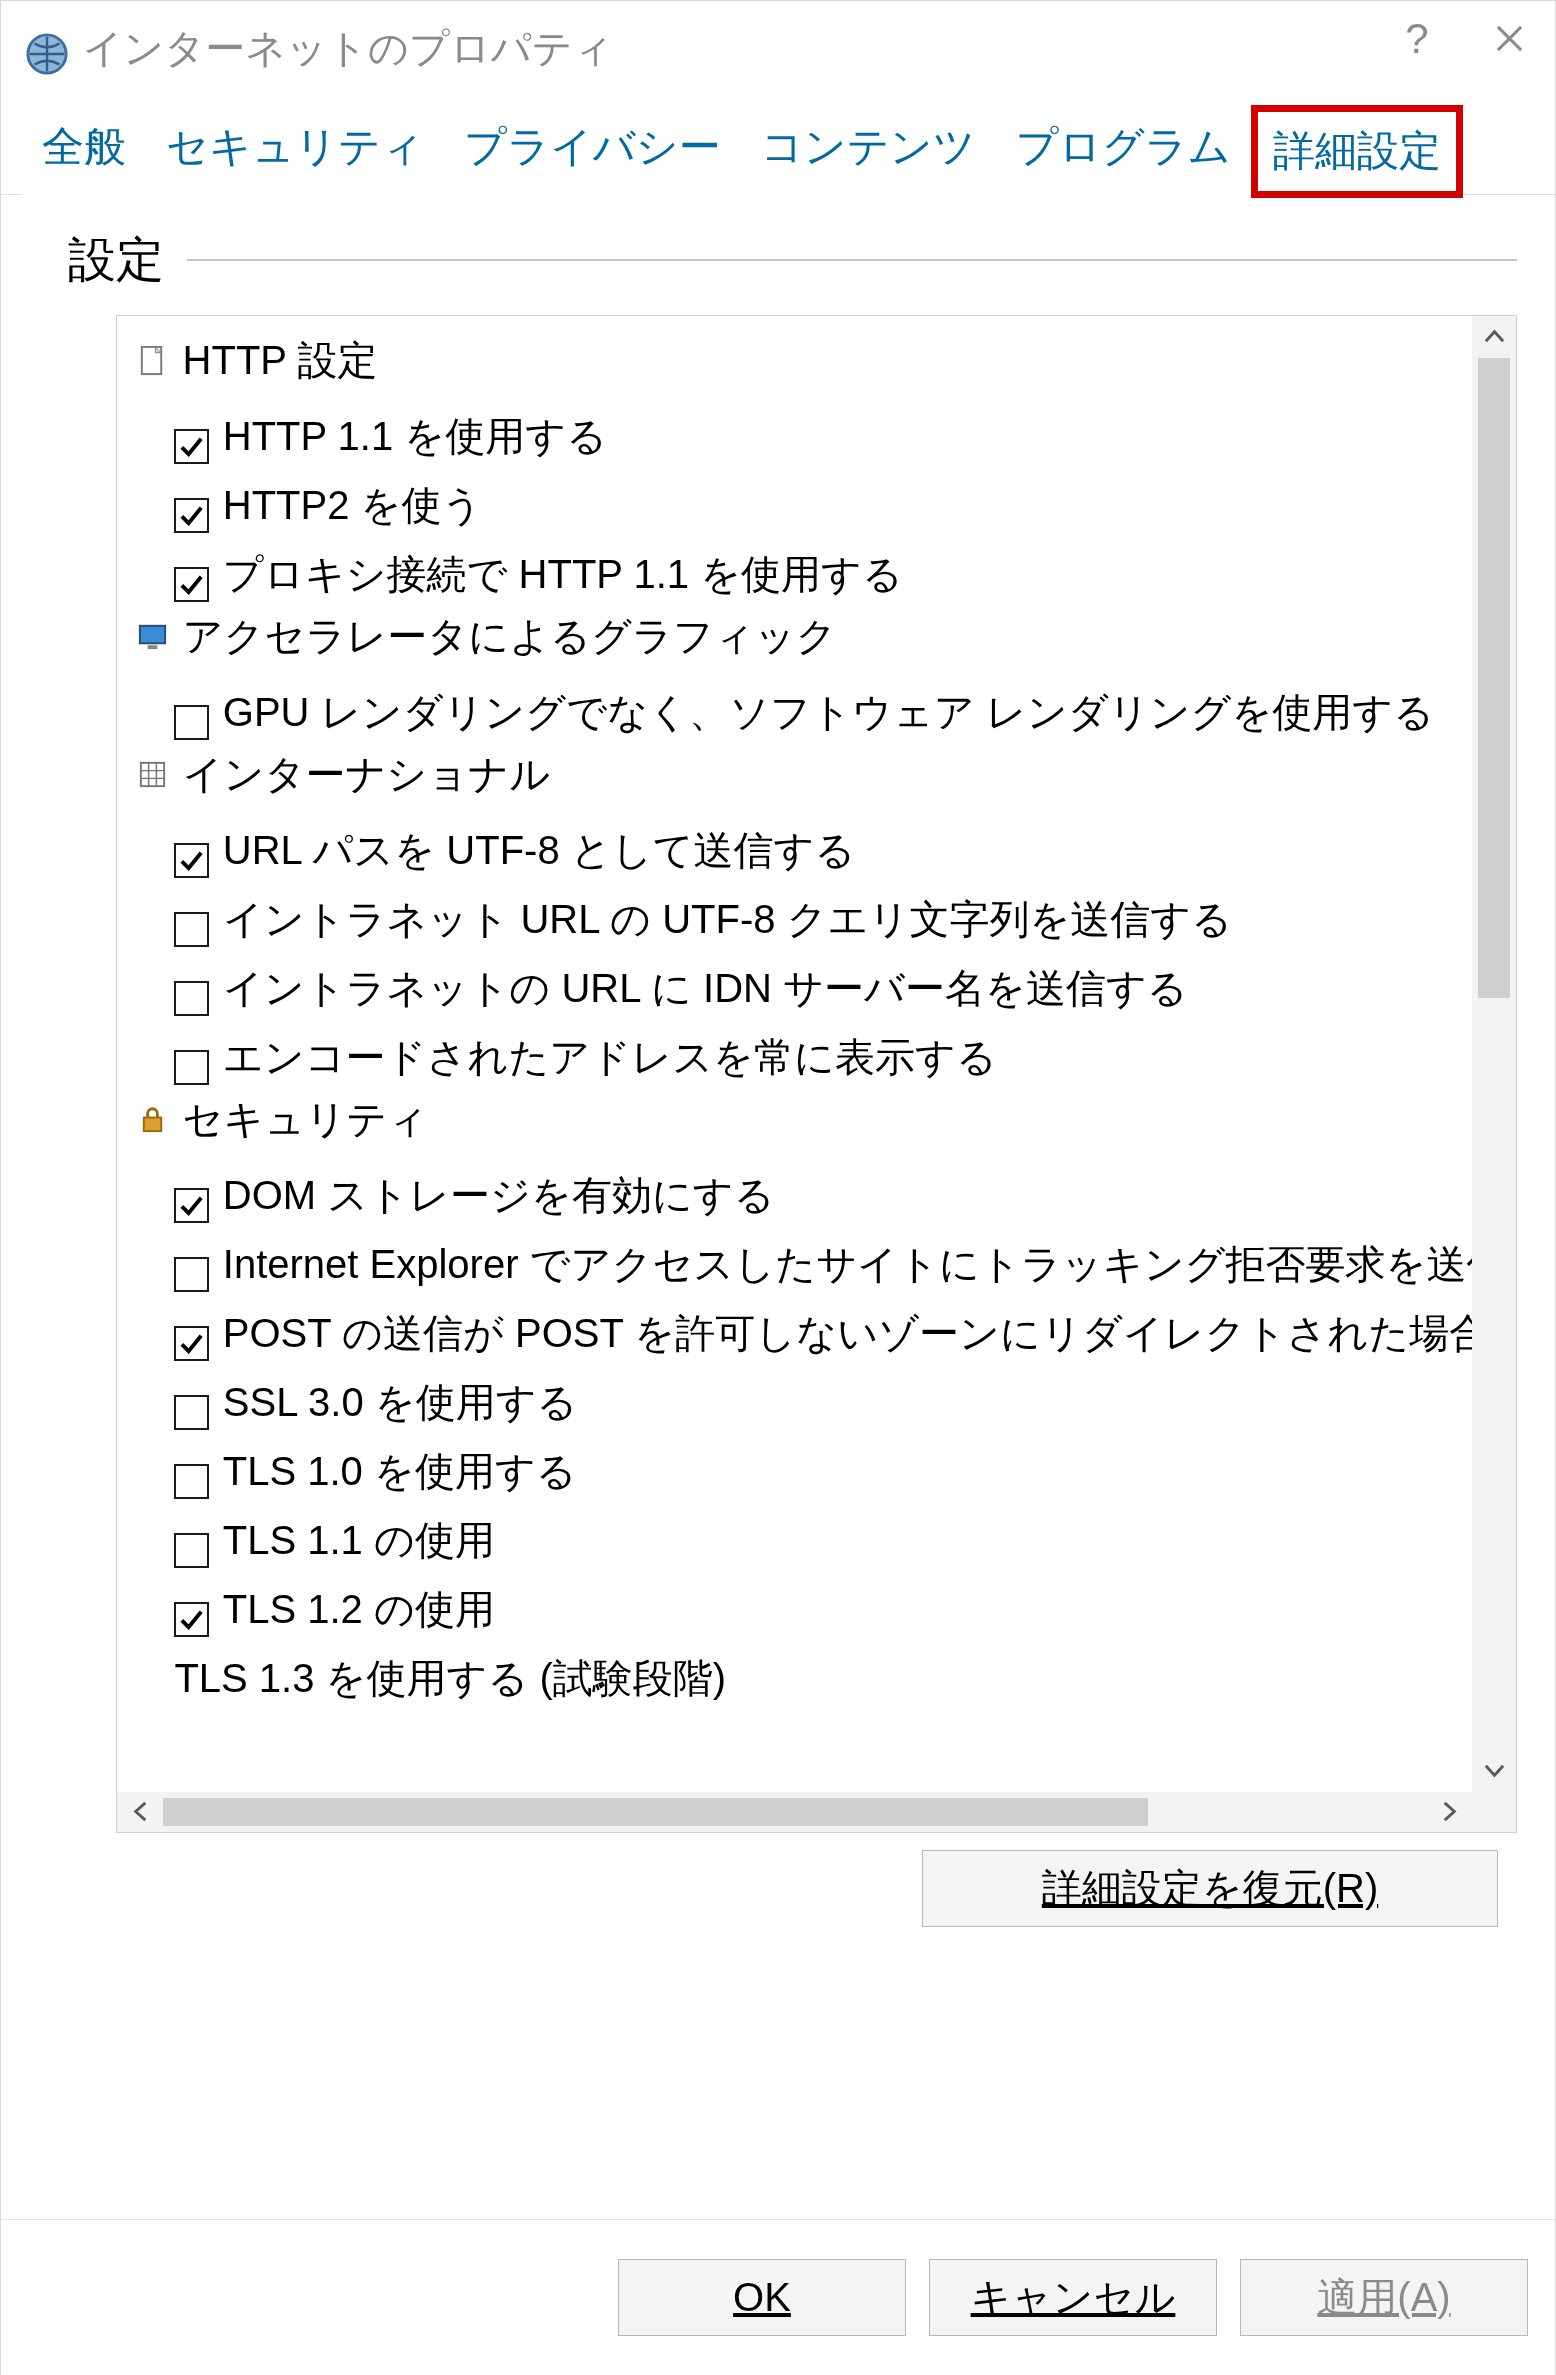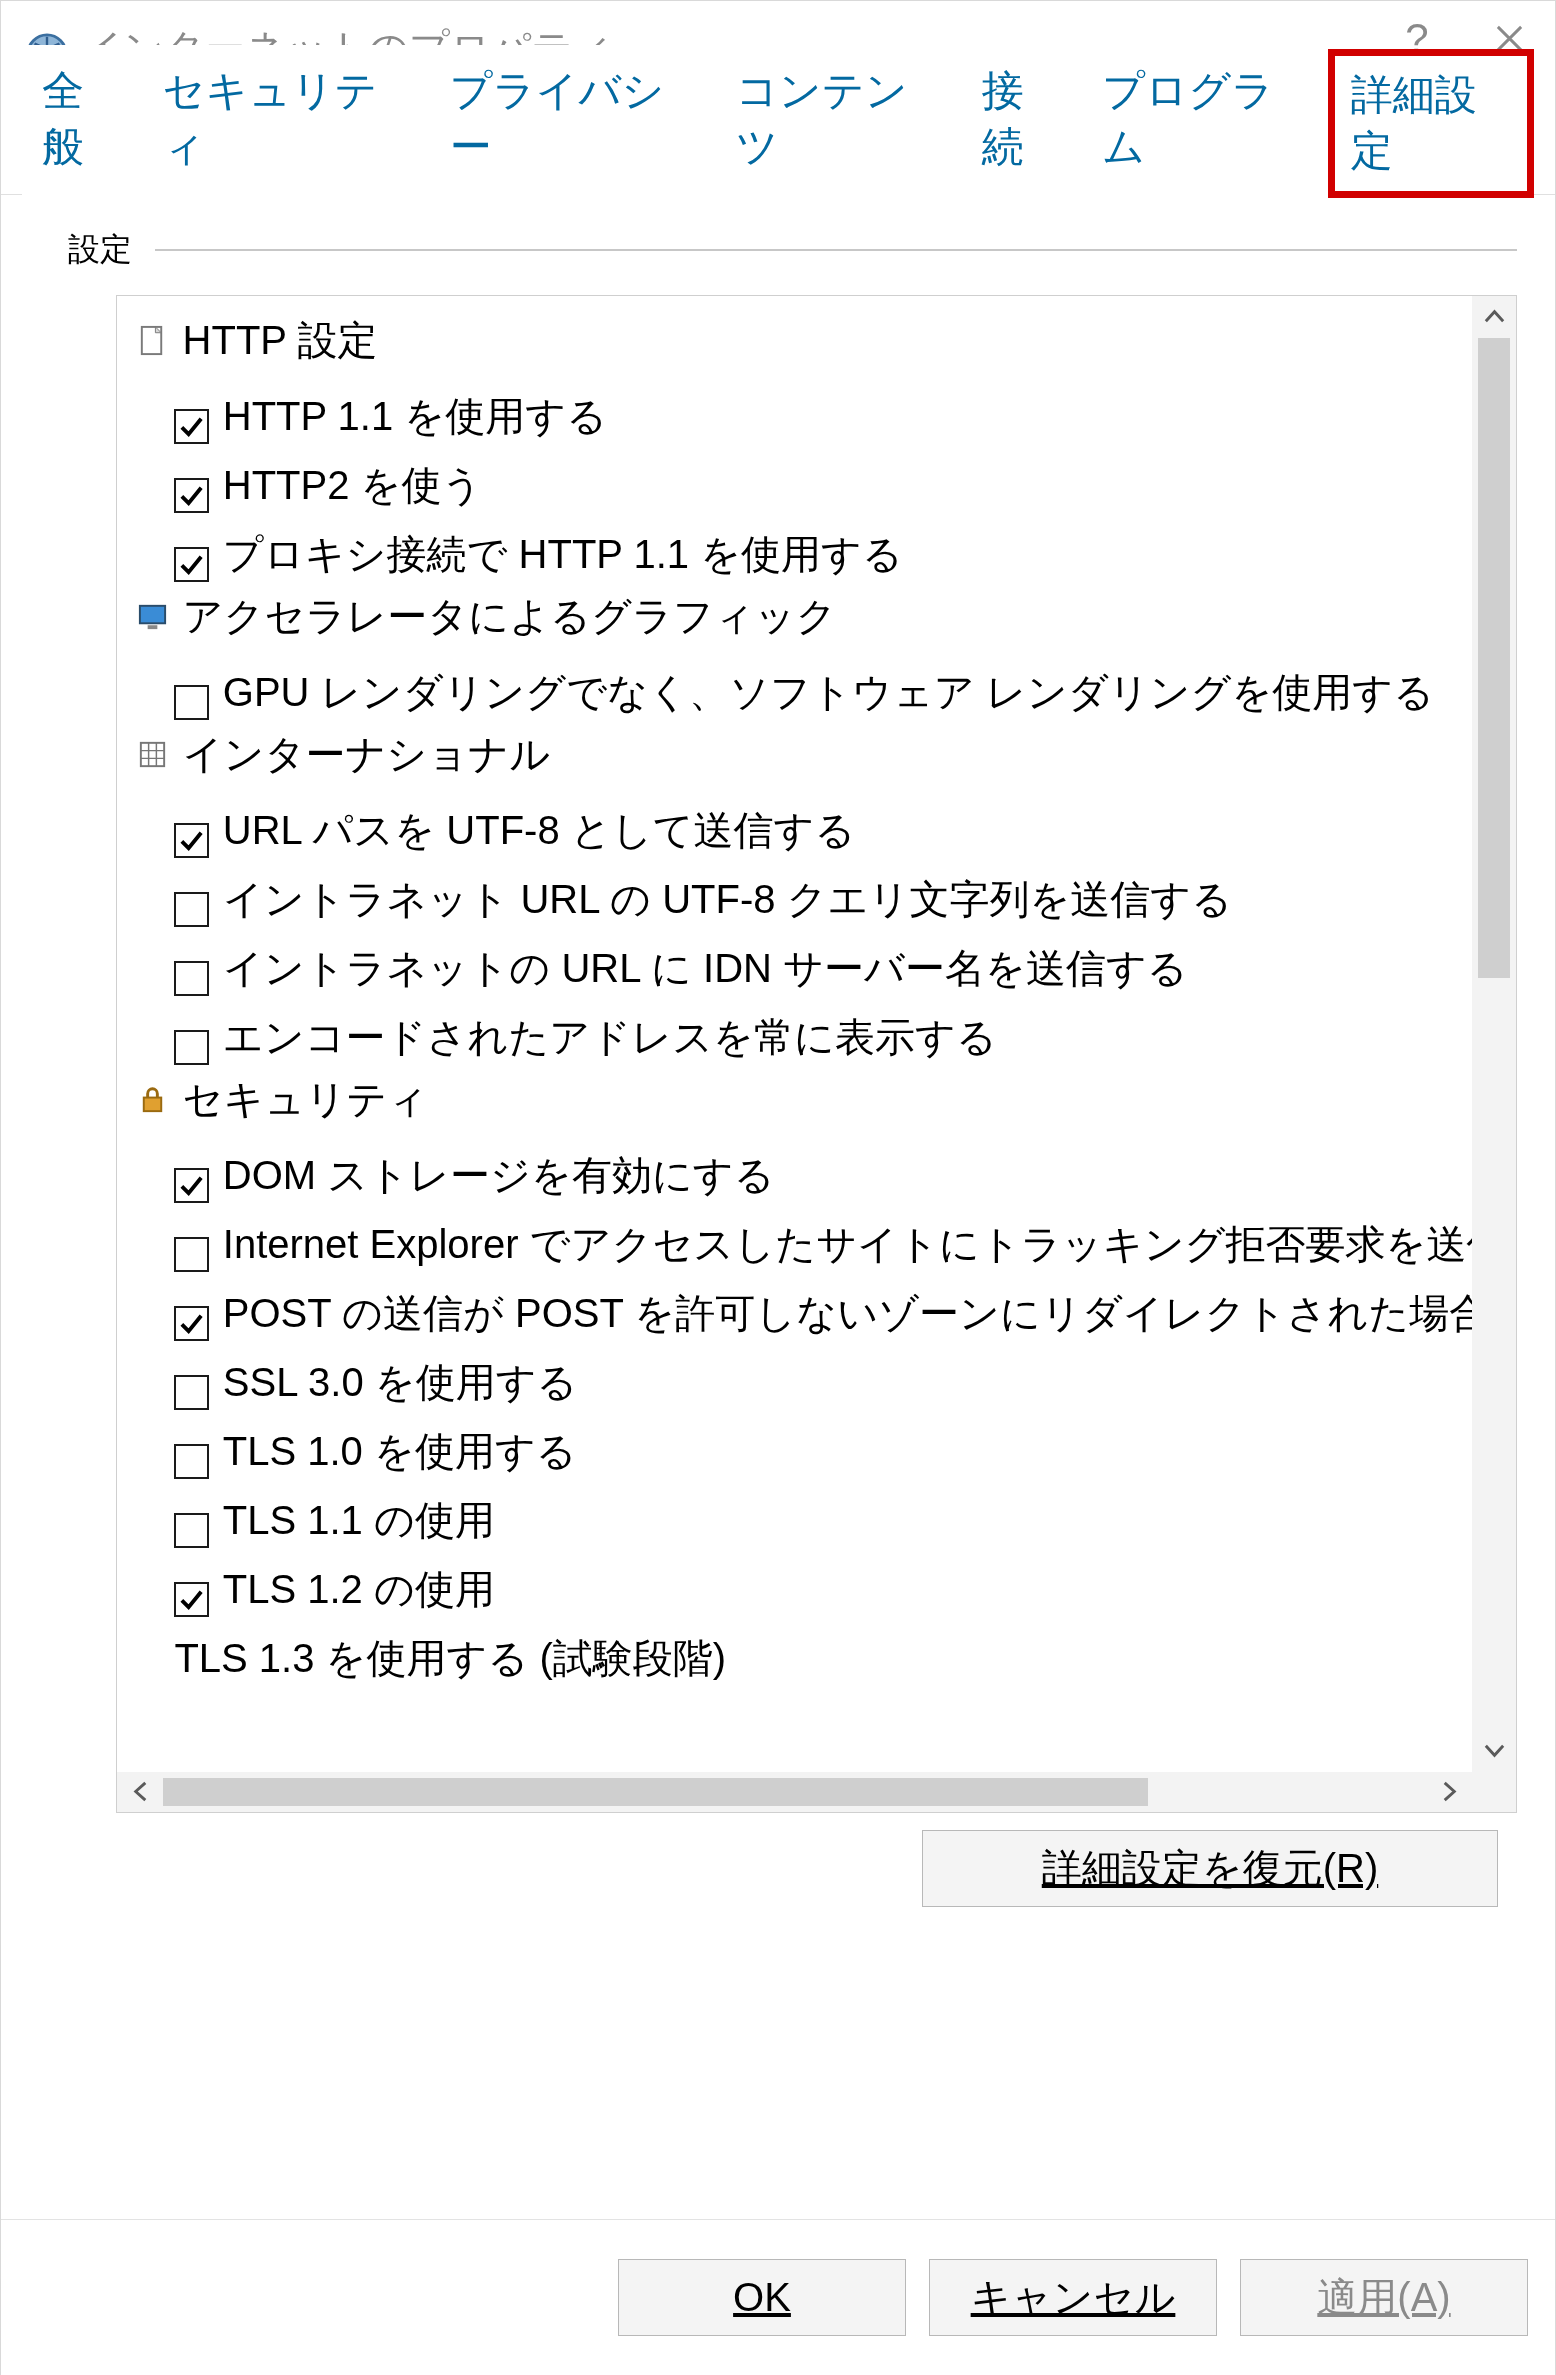--- a/index.html
+++ b/index.html
@@ -73,21 +73,21 @@
     padding: 33px 38px 0 38px;
     display: flex;
     flex-direction: column;
   }
 
   
   .group-header {
     display: flex;
     align-items: center;
     gap: 23px;
-    font-size: 32px;
+    font-size: 48px;
     padding: 0 0 13.4px 29px;
   }
   .group-header .line {
     flex: 1; height: 1.9px; background: #c7c7c7;
   }
 
   
   .listbox {
     border: 1.9px solid #cfcfcf;
     height: 1518px;
@@ -223,21 +223,20 @@
           <path d="M4 4 L28 28 M28 4 L4 28" stroke="#8a8a8a" stroke-width="3"></path>
         </svg>
     </span>
   </div>
 
   <div class="tabs" id="tabs">
       <div class="tab" data-active="false">全般</div>
       <div class="tab" data-active="false">セキュリティ</div>
       <div class="tab" data-active="false">プライバシー</div>
       <div class="tab" data-active="false">コンテンツ</div>
-      <div class="tab" data-active="false">接続</div>
       <div class="tab" data-active="false">プログラム</div>
       <div class="tab" data-active="true">詳細設定</div>
     </div>
 
   <div class="body">
     <div class="group-header">
       <span>設定</span>
       <span class="line"></span>
     </div>
 

